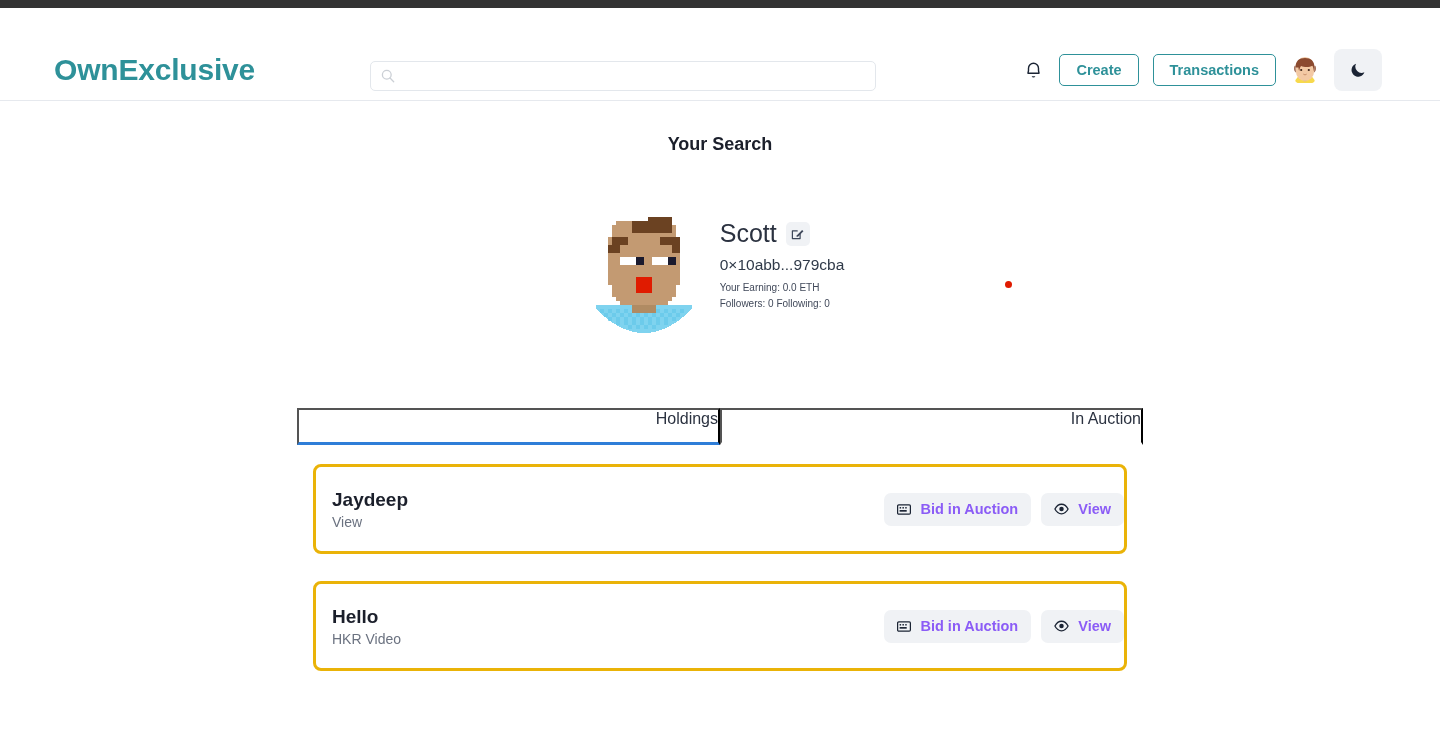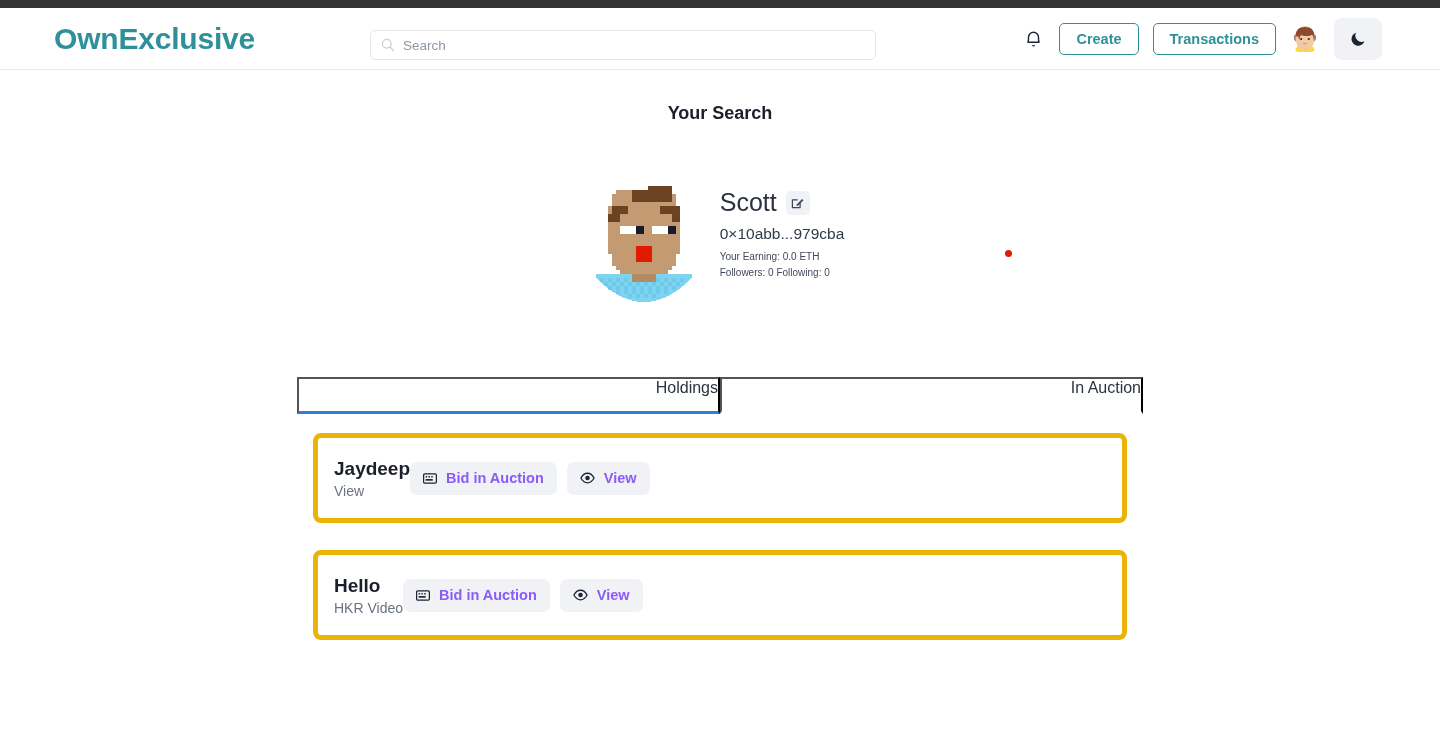--- a/index.html
+++ b/index.html
@@ -21,20 +21,21 @@
 
   
   .header {
     height: 62px;
     width: 100%;
     background: #ffffff;
     border-bottom: 1px solid #e6e9ee;
     display: flex;
     align-items: center;
     position: relative;
+    margin-top: 31px;
   }
   .logo {
     position: absolute;
     left: 54px;
     top: 50%;
     transform: translateY(-50%);
     font-size: 30px;
     font-weight: bold;
     color: #2e9199;
     letter-spacing: -0.2px;
@@ -207,27 +208,28 @@
 
   
   .cards {
     width: 814px;
     margin: 19px auto 0 auto;
     display: flex;
     flex-direction: column;
     gap: 27px;
   }
   .card {
-    border: 5px solid #eab308;
+    border: 3px solid #eab308;
     border-radius: 8px;
     background: #fff;
     height: 90px;
     display: flex;
     align-items: center;
-    padding: 0 19px 0 16px;
+    justify-content: space-between;
+    padding: 0 0 0 16px;
   }
   .card-title {
     font-size: 19px;
     font-weight: bold;
     color: #1b1f2b;
     margin-bottom: 3px;
   }
   .card-sub {
     font-size: 14px;
     color: #6b7280;
@@ -255,21 +257,20 @@
 
 <div class="header">
 
   <div class="logo">OwnExclusive</div>
 
   <div class="search-wrap">
     <svg class="search-icon" viewBox="0 0 16 16">
       <circle cx="6.6" cy="6.6" r="5" fill="none" stroke="#8d97a4" stroke-width="1.5"></circle>
       <line x1="10.3" y1="10.3" x2="14.5" y2="14.5" stroke="#8d97a4" stroke-width="1.5" stroke-linecap="round"></line>
     </svg>
-    <input class="search-input" type="text" placeholder="Search" style="">
   </div>
 
   <div class="header-right">
 
     <button class="bell-btn">
       <svg width="19" height="21" viewBox="0 0 19 21">
         <path d="M4 14.2c0-1.0 .5-1.5 .5-3.3V9.2a5 5 0 0 1 10 0v1.7c0 1.8 .5 2.3 .5 3.3z" fill="none" stroke="#1b2434" stroke-width="1.4" stroke-linejoin="round"></path>
         <path d="M7.6 17.2a2.1 2.1 0 0 0 3.8 0z" fill="#1b2434"></path>
       </svg>
     </button>

